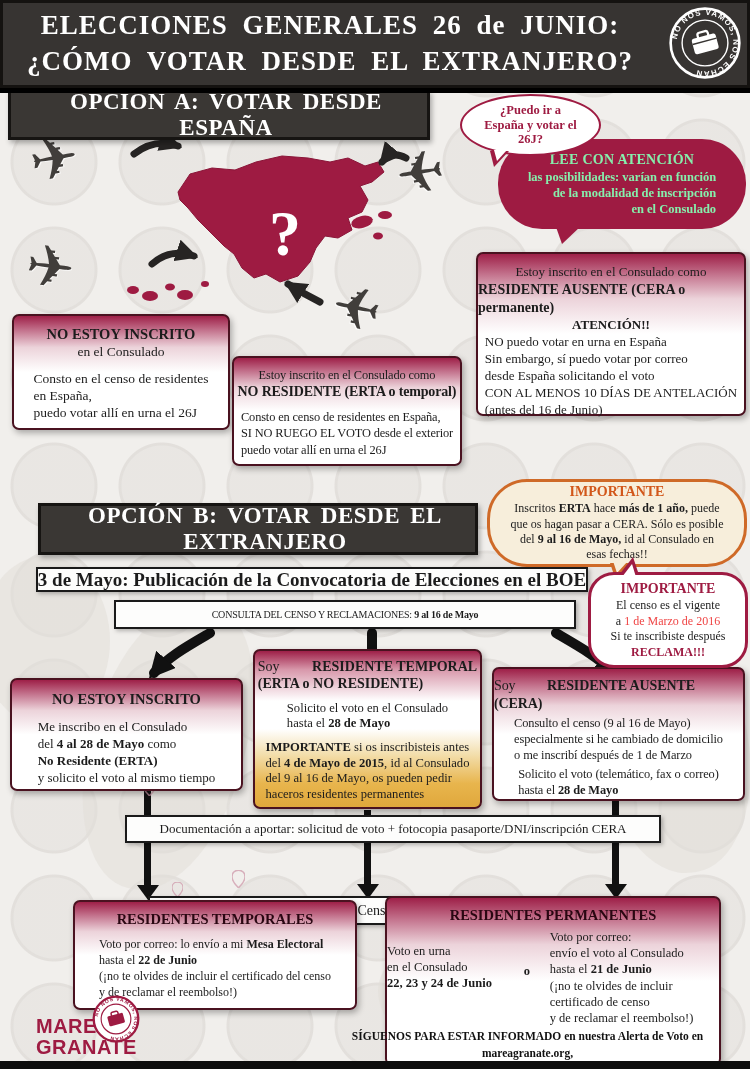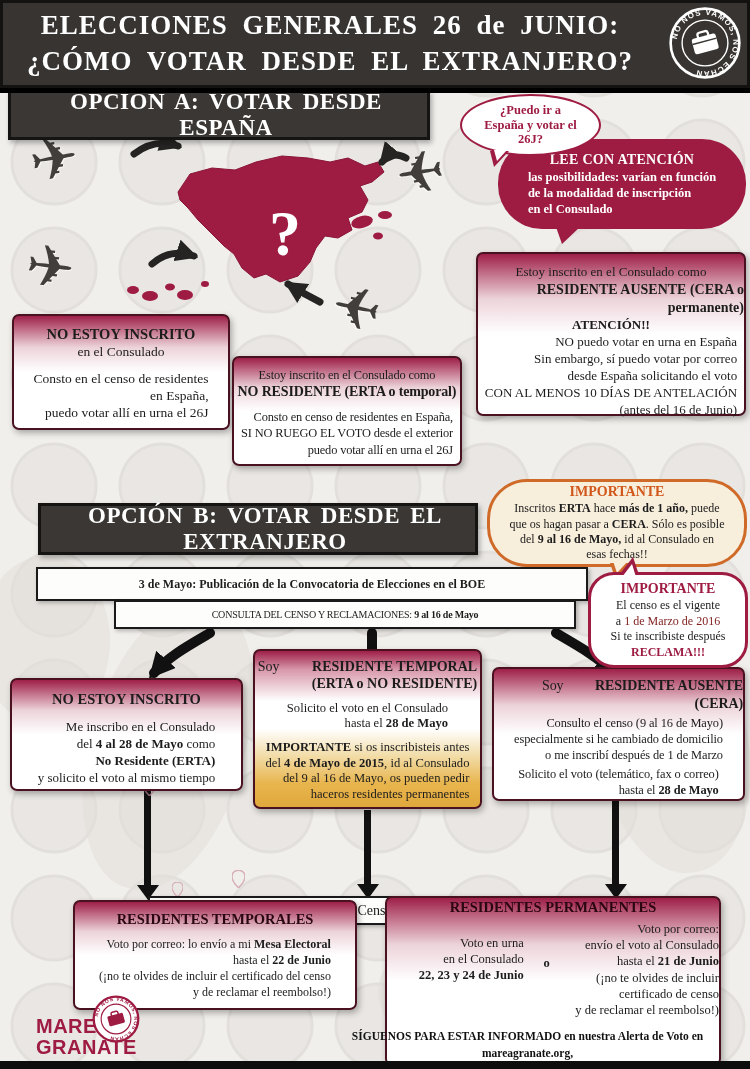--- a/index.html
+++ b/index.html
@@ -3,43 +3,43 @@
 <meta charset="utf-8">
 <style>
   html,body{margin:0;padding:0;}
   .poster{position:relative;width:750px;height:1069px;overflow:hidden;
     background-color:#f1efec;
     background-image:radial-gradient(circle at 50% 50%, rgba(130,120,114,0.07) 0 40px, rgba(130,120,114,0.13) 41px 43px, transparent 44px);
     background-size:108px 108px;
     font-family:"Liberation Serif","DejaVu Serif",serif;color:#1c1c1c;}
   .abs{position:absolute;}
   .pre{white-space:pre-line;}
-  .ctr{display:flex;flex-direction:column;align-items:center;justify-content:flex-start;text-align:right;}
+  .ctr{display:flex;flex-direction:column;align-items:center;justify-content:flex-start;text-align:left;}
 
   
   .hdr{left:0;top:0;width:750px;height:88px;background:#373432;border-bottom:5px solid #000;box-shadow:inset 0 0 0 3px #141210;z-index:4;}
   .hdr-t{position:absolute;left:0;top:7px;width:660px;text-align:center;color:#fff;font-weight:bold;
     font-size:27px;line-height:36px;letter-spacing:1px;word-spacing:7px;}
   .stamp{position:absolute;right:8px;top:6px;}
 
   
   .sec-title{background:#3a3734;border:3px solid #161412;color:#ffffff;font-weight:bold;font-size:23px;
     letter-spacing:.5px;word-spacing:4px;display:flex;align-items:center;padding-left:14px;z-index:3;
     box-shadow:2px 3px 5px rgba(0,0,0,.3);text-align:center;}
   .st-a{left:8px;top:90px;width:402px;height:44px;}
   .st-b{left:8px;top:503px;width:420px;height:46px;margin-left:30px;}
 
   
   .qbubble{left:460px;top:94px;width:137px;height:58px;background:#fff;border:2px solid #9e1b42;border-radius:50%;
     color:#9e1b42;font-weight:bold;font-size:12.5px;line-height:1.15;display:flex;align-items:center;justify-content:center;
     text-align:center;z-index:5;}
   .qbubble::after{content:"";position:absolute;bottom:-13px;left:28px;border-left:4px solid transparent;border-right:15px solid transparent;border-top:16px solid #9e1b42;}
   .qbubble::before{content:"";position:absolute;bottom:-7px;left:32px;border-left:3px solid transparent;border-right:10px solid transparent;border-top:11px solid #fff;z-index:1;}
-  .leeb{left:498px;top:139px;width:248px;height:90px;background:#9e1b42;border-radius:44px;color:#ffffff;
-    display:flex;flex-direction:column;align-items:center;justify-content:center;text-align:left;
+  .leeb{left:498px;top:139px;width:248px;height:90px;background:#9e1b42;border-radius:44px;color:#86efac;
+    display:flex;flex-direction:column;align-items:center;justify-content:center;text-align:right;
     font-size:12.5px;font-weight:bold;line-height:1.3;z-index:4;padding:2px 10px;box-sizing:border-box;}
   .leeb::after{content:"";position:absolute;bottom:-15px;left:58px;border-left:6px solid transparent;border-right:18px solid transparent;border-top:17px solid #9e1b42;}
   .lee-t{font-size:14px;letter-spacing:.3px;}
   .erta{left:487px;top:479px;width:260px;height:88px;background:#f7eedb;border:3px solid #cf6a28;border-radius:40px;
     font-size:12px;line-height:1.28;z-index:3;padding:4px 12px;box-sizing:border-box;
     display:flex;flex-direction:column;align-items:center;justify-content:center;text-align:center;}
   .erta::after{content:"";position:absolute;bottom:-17px;left:120px;border-left:6px solid transparent;border-right:16px solid transparent;border-top:18px solid #cf6a28;}
   .erta::before{content:"";position:absolute;bottom:-9px;left:123px;border-left:4px solid transparent;border-right:11px solid transparent;border-top:12px solid #f7eedb;z-index:1;}
   .erta-t{color:#d2571a;font-weight:bold;font-size:14px;}
   .censo{left:588px;top:572px;width:160px;height:96px;background:#fff;border:3px solid #9e1b42;border-radius:26px;
@@ -55,31 +55,31 @@
     box-sizing:border-box;}
   .gbox .ti{font-weight:bold;}
   .a1{left:12px;top:314px;width:218px;height:116px;padding-top:9px;font-size:13.5px;line-height:1.26;}
   .a2{left:232px;top:356px;width:230px;height:110px;padding-top:9px;font-size:12.4px;line-height:1.3;letter-spacing:-.15px;}
   .a3{left:476px;top:252px;width:270px;height:164px;padding-top:10px;font-size:13px;line-height:1.3;}
   .b1{left:10px;top:678px;width:233px;height:113px;padding-top:10px;font-size:13px;line-height:1.3;}
   .b2{left:253px;top:649px;width:229px;height:160px;padding-top:7px;font-size:12.6px;line-height:1.24;
     background:linear-gradient(180deg,#9e2048 0%,#d898ab 12%,#fff 32%,#fff 50%,#f3dfae 66%,#e8b54d 85%,#e0a83c 100%);}
   .b3{left:492px;top:667px;width:253px;height:134px;padding-top:8px;font-size:12.4px;line-height:1.28;letter-spacing:-.1px;}
   .bot1{left:73px;top:900px;width:284px;height:110px;padding-top:8px;font-size:12px;line-height:1.32;}
-  .bot2{left:385px;top:896px;width:336px;height:170px;font-size:12.5px;line-height:1.3;}.gap8{height:8px;}.gap10{height:10px;}
+  .bot2{left:385px;top:896px;width:336px;height:170px;padding-top:8px;font-size:12.5px;line-height:1.3;}.gap8{height:8px;}.gap10{height:10px;}
   .tt{font-weight:bold;font-size:14.5px;color:#2a0712;}
   .cols{display:flex;flex-direction:row;align-items:flex-start;justify-content:center;width:100%;margin-top:4px;}
   .cols .c1{flex:1.05;padding-top:14px;}
   .cols .sep{width:26px;font-weight:bold;padding-top:34px;}
   .cols .c2{flex:1.3;}
 
   
   .bar{background:#fdfdfc;border:2px solid #1a1a1a;display:flex;align-items:center;justify-content:center;
     white-space:nowrap;z-index:2;box-shadow:2px 2px 4px rgba(0,0,0,.25);box-sizing:border-box;}
-  .bar-boe{left:36px;top:567px;width:552px;height:34px;font-size:12px;font-weight:bold;font-family:Liberation Serif, serif;}
+  .bar-boe{left:36px;top:567px;width:552px;height:25px;font-size:19px;font-weight:bold;font-family:Liberation Serif, serif;}
   .bar-censo{left:114px;top:600px;width:462px;height:29px;font-size:10px;letter-spacing:-.2px;}
   .bar-doc{left:125px;top:815px;width:536px;height:28px;font-size:13px;}
   .bar-pap{left:148px;top:896px;width:538px;height:29px;font-size:14px;}
   .bar .pre{white-space:nowrap;}
 
   
   .varrow{width:7px;background:#111;z-index:1;}
   .varrow::after{content:"";position:absolute;bottom:-15px;left:-7.5px;border-left:11px solid transparent;border-right:11px solid transparent;border-top:15px solid #111;}
   .va1{left:144px;top:782px;height:103px;}
   .va2{left:364px;top:810px;height:74px;}
@@ -216,29 +216,29 @@
 desde España solicitando el voto
 CON AL MENOS 10 DÍAS DE ANTELACIÓN
 (antes del 16 de Junio)</div>
   </div>
 
   <div class="abs sec-title st-b">OPCIÓN B:  VOTAR DESDE EL EXTRANJERO</div>
 
   <div class="abs erta">
     <div class="erta-t">IMPORTANTE</div>
     <div class="pre"><span>Inscritos </span><span style="font-weight: bold;">ERTA</span><span> hace </span><span style="font-weight: bold; margin-top: 28px;">más de 1 año,</span><span> puede
-que os hagan pasar a </span><span style="font-weight: bold;">CERA</span><span>. Sólo es posible
+que os hagan pasar a </span><span style="font-weight: normal;">CERA</span><span>. Sólo es posible
 del </span><span style="font-weight: bold;">9 al 16 de Mayo,</span><span> id al Consulado en
 esas fechas!!</span></div>
   </div>
 
   <div class="abs censo">
     <div class="censo-t">IMPORTANTE</div>
     <div class="pre"><span>El censo es el vigente
-a </span><span style="color: #7f1d1d;">1 de Marzo de 2016</span><span>
+a </span><span style="color: #ef4444;">1 de Marzo de 2016</span><span>
 Si te inscribiste después
 </span><span style="font-weight: bold; color: rgb(158, 27, 66);">RECLAMA!!!</span></div>
   </div>
 
   <div class="abs bar bar-boe">
     <span>3 de Mayo: Publicación de la Convocatoria de Elecciones en el BOE</span>
   </div>
   <div class="abs bar bar-censo">
     <span class="pre"><span>CONSULTA DEL CENSO Y RECLAMACIONES: </span><span style="font-weight: bold;">9 al 16 de Mayo</span></span>
   </div>
@@ -296,20 +296,23 @@
   <svg class="abs pin" style="left:143px;top:778px;" width="13" height="18" viewBox="0 0 14 19">
     <path d="M7 0C3 0 0 3 0 7c0 5 7 12 7 12s7-7 7-12c0-4-3-7-7-7z" fill="none" stroke="#cf9aab" stroke-width="1.6"></path>
   </svg>
   <svg class="abs pin" style="left:232px;top:870px;" width="13" height="18" viewBox="0 0 14 19">
     <path d="M7 0C3 0 0 3 0 7c0 5 7 12 7 12s7-7 7-12c0-4-3-7-7-7z" fill="none" stroke="#cf9aab" stroke-width="1.6"></path>
   </svg>
   <svg class="abs pin" style="left:172px;top:882px;" width="11" height="15" viewBox="0 0 14 19">
     <path d="M7 0C3 0 0 3 0 7c0 5 7 12 7 12s7-7 7-12c0-4-3-7-7-7z" fill="none" stroke="#cf9aab" stroke-width="1.6"></path>
   </svg>
 
+  <div class="abs bar bar-doc">
+    <span>Documentación a aportar: solicitud de voto + fotocopia pasaporte/DNI/inscripción CERA</span>
+  </div>
   <div class="abs bar bar-pap">
     <span class="pre"><span>La Delegación Provincial del Censo te envía las papeletas a partir del </span><span style="font-weight: bold;">6 de Junio</span></span>
   </div>
 
   <div class="abs gbox ctr bot1">
     <div class="tt">RESIDENTES TEMPORALES</div>
     <div class="gap8"></div>
     <div class="pre"><span>Voto por correo: lo envío a mi </span><span style="font-weight: bold;">Mesa Electoral</span><span>
 hasta el </span><span style="font-weight: bold;">22 de Junio</span><span>
 (¡no te olvides de incluir el certificado del censo

